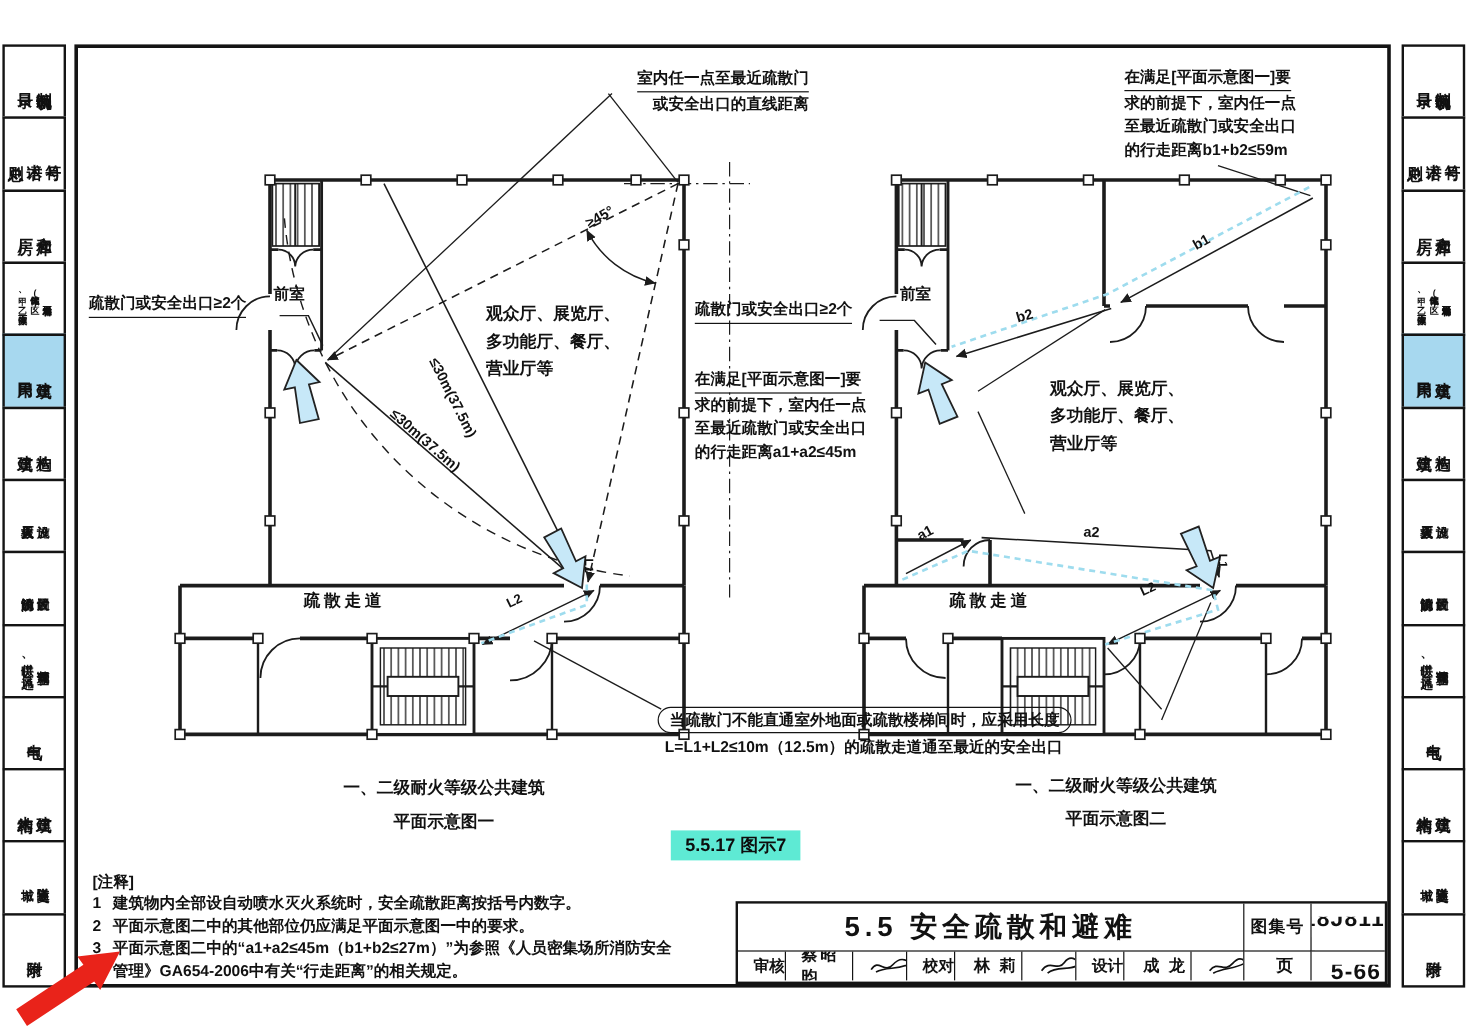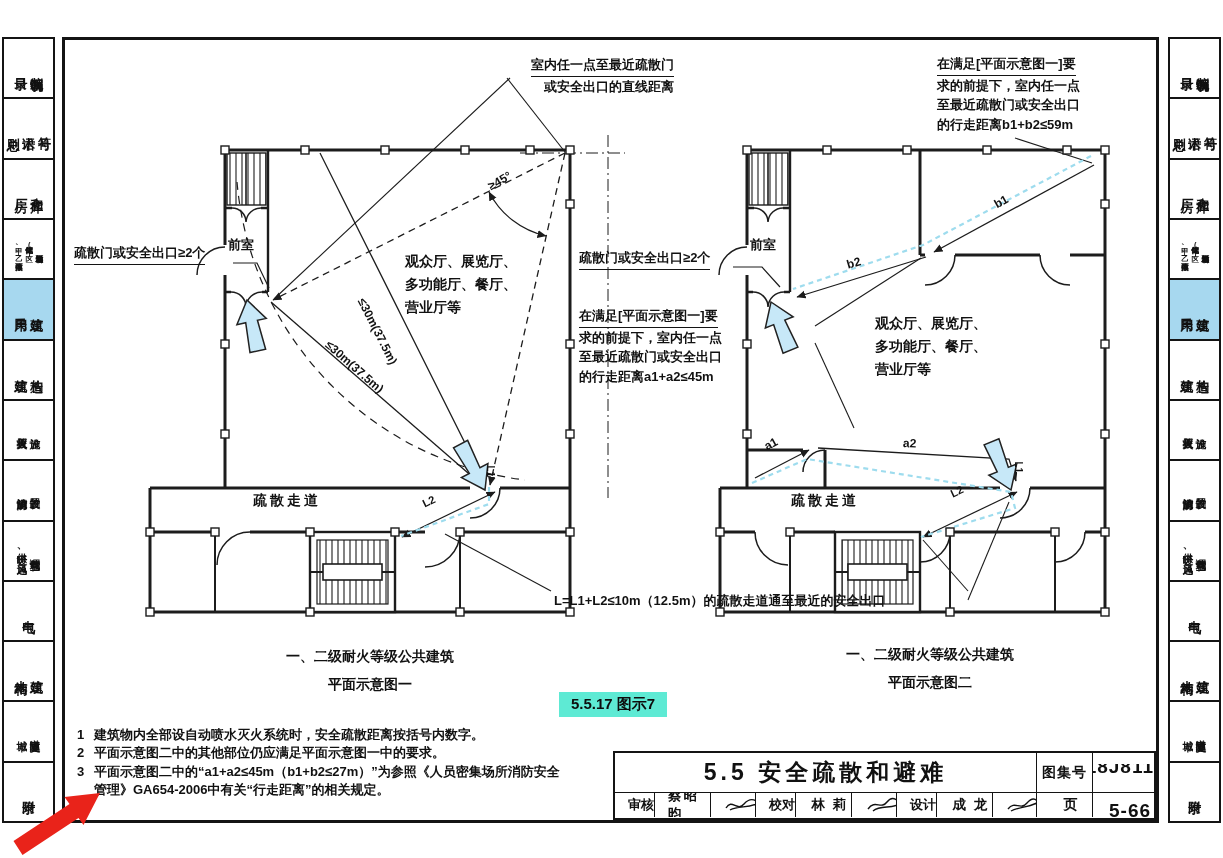--- a/index.html
+++ b/index.html
@@ -332,35 +332,37 @@
   <div class="dlabel" style="left:358px;top:458px;transform:rotate(-26deg);font-size:11px;">L2</div>
 
   <div class="dlabel" style="left:930px;top:158px;transform:rotate(-29deg);">b1</div>
   <div class="dlabel" style="left:782px;top:218px;transform:rotate(-16deg);">b2</div>
   <div class="dlabel" style="left:700px;top:400px;transform:rotate(-28deg);">a1</div>
   <div class="dlabel" style="left:838px;top:396px;transform:rotate(3deg);">a2</div>
   <div class="dlabel" style="left:953px;top:416px;transform:rotate(90deg);font-size:10px;">L1</div>
   <div class="dlabel" style="left:886px;top:448px;transform:rotate(-25deg);font-size:11px;">L2</div>
 
   <div class="cboxwrap" style="left:483px;top:549px;">
+    <div class="cbox">当疏散门不能直通室外地面或疏散楼梯间时，应采用长度</div>
     <div class="cbox2">L=L1+L2≤10m（12.5m）的疏散走道通至最近的安全出口</div>
   </div>
 
   <div class="caption" style="left:195px;top:602px;">
     <div>一、二级耐火等级公共建筑</div>
     <div>平面示意图一</div>
   </div>
   <div class="caption" style="left:755px;top:600px;">
     <div>一、二级耐火等级公共建筑</div>
     <div>平面示意图二</div>
   </div>
 
   <div class="badge" style="left:494px;top:652px;">5.5.17 图示7</div>
 
   <div class="notes">
+    <div>[注释]</div>
     <div class="note-item">
       <span class="note-no">1</span>
         <span class="note-text">建筑物内全部设自动喷水灭火系统时，安全疏散距离按括号内数字。</span>
     </div>
     <div class="note-item">
       <span class="note-no">2</span>
         <span class="note-text">平面示意图二中的其他部位仍应满足平面示意图一中的要求。</span>
     </div>
     <div class="note-item">
       <span class="note-no">3</span>

